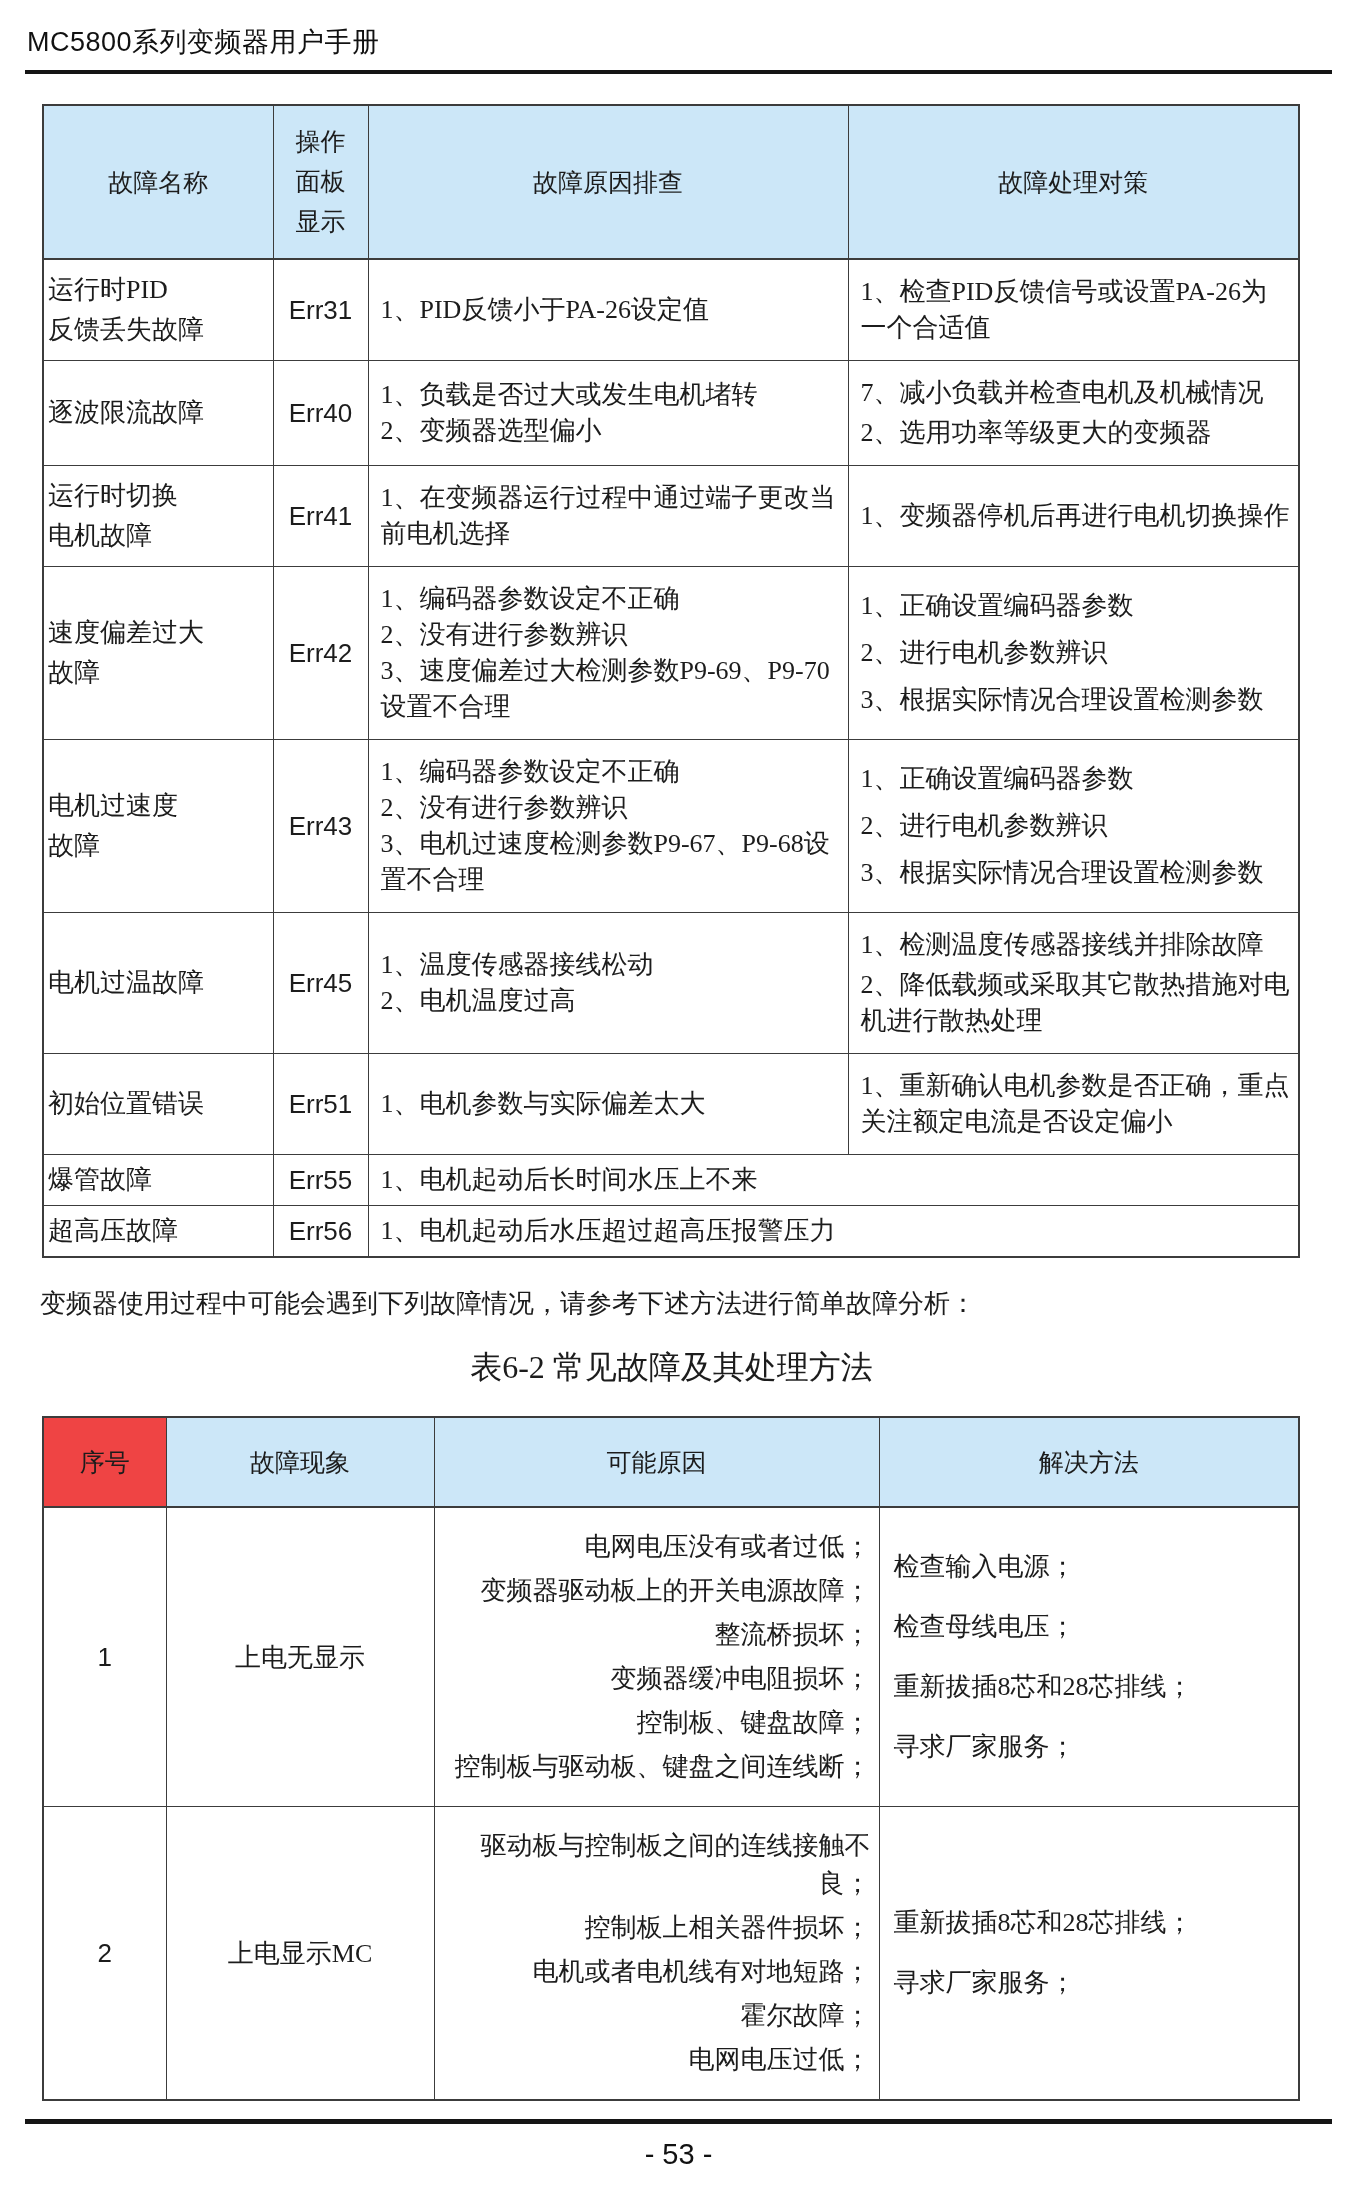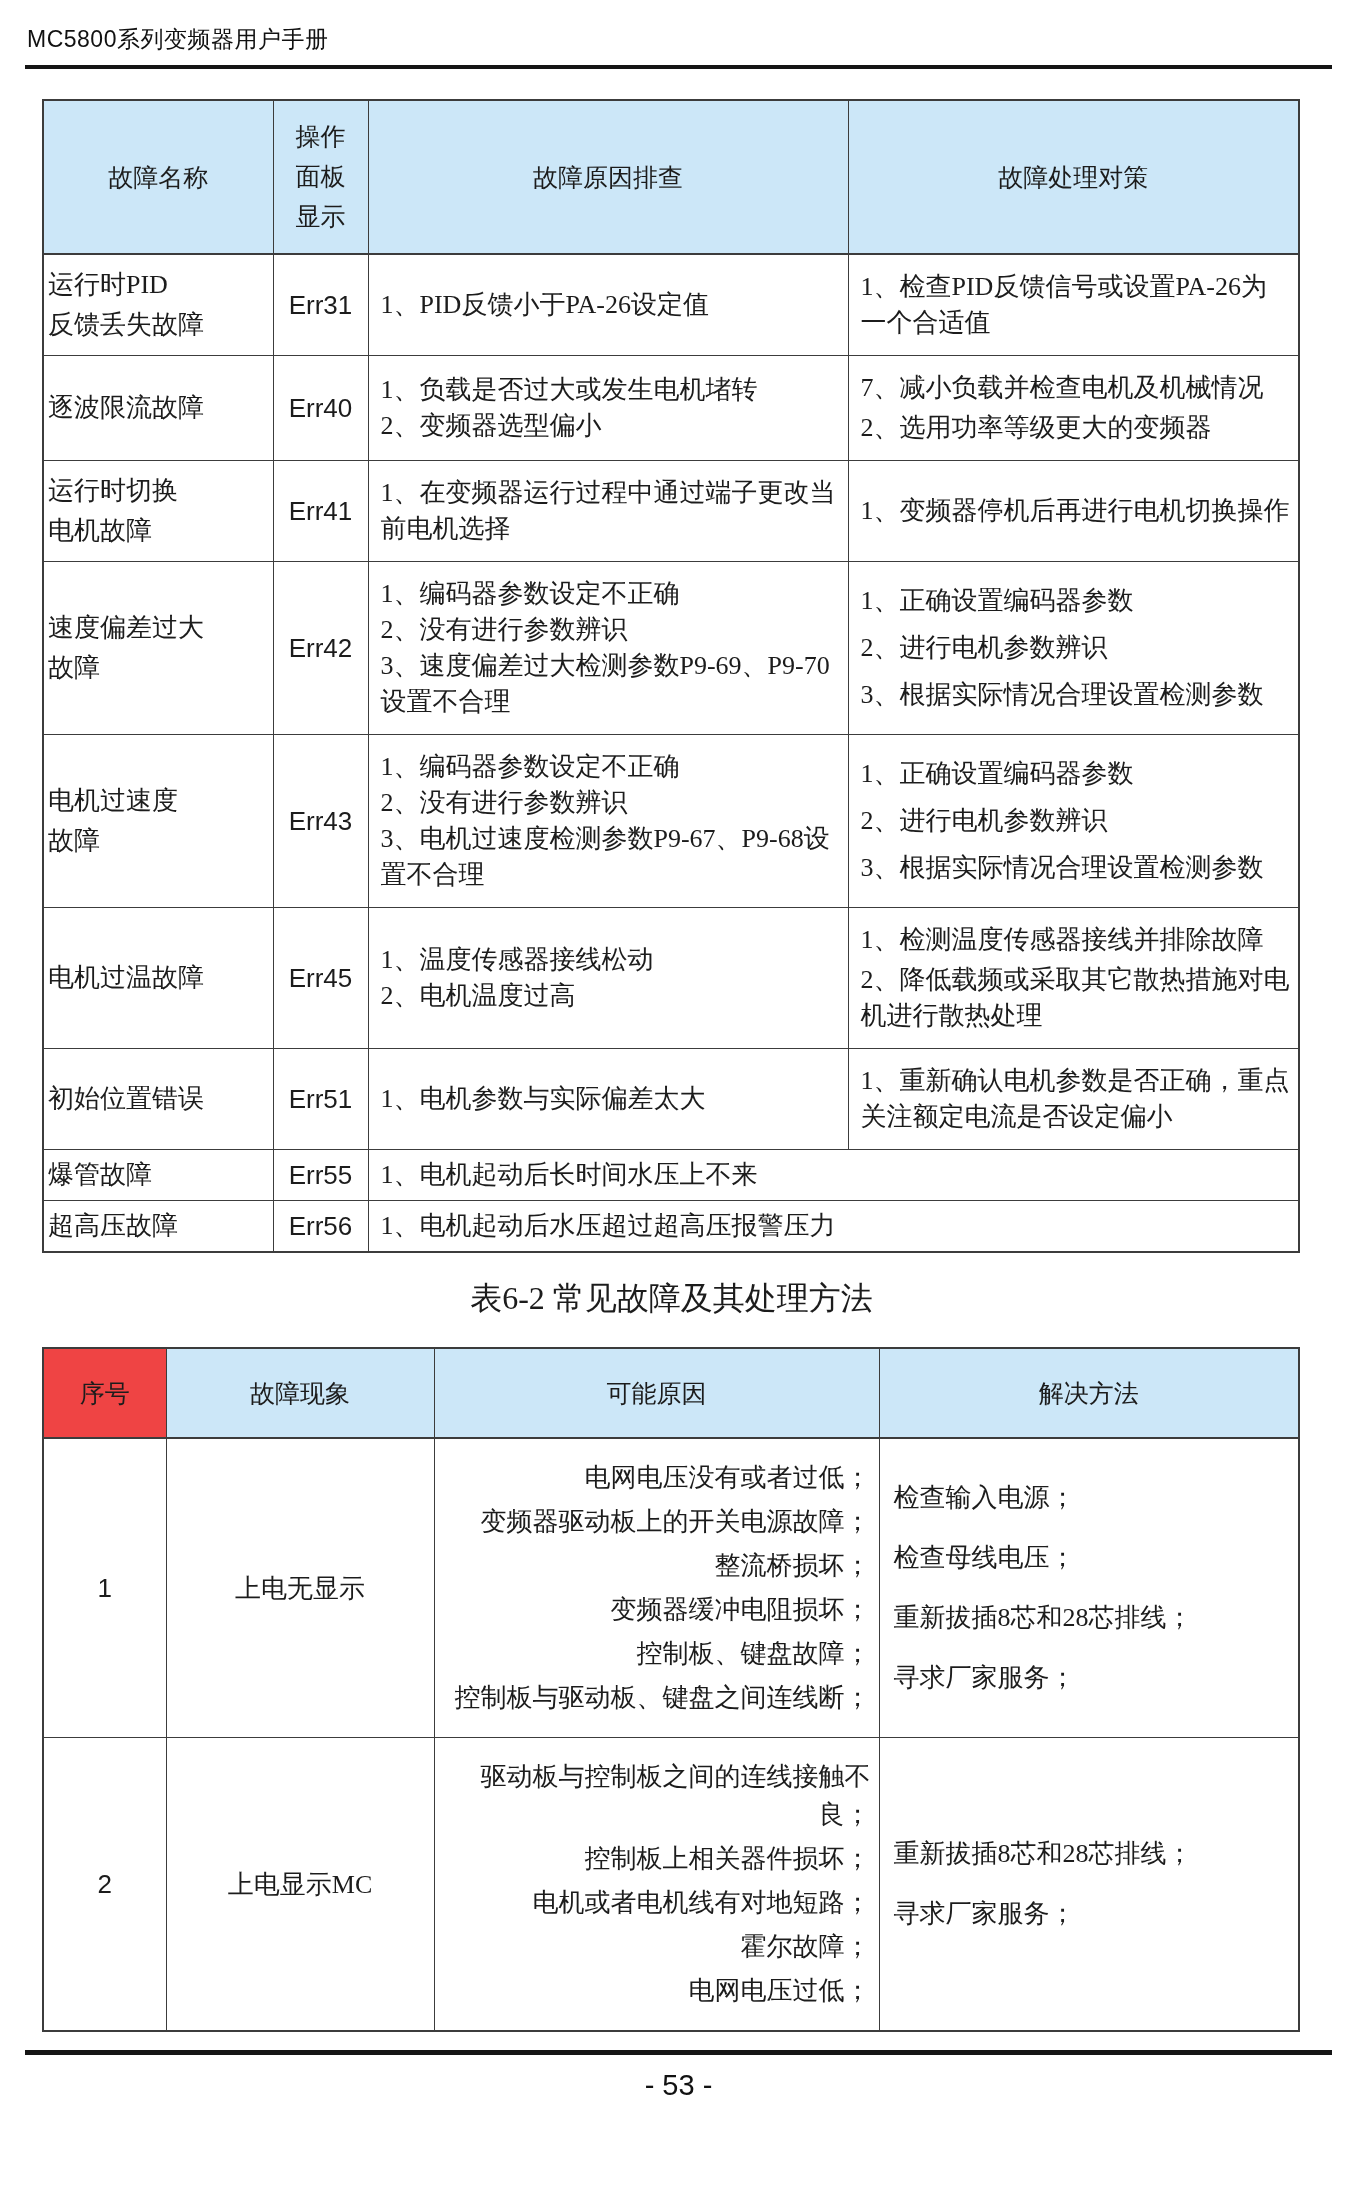--- a/index.html
+++ b/index.html
@@ -3,21 +3,21 @@
 <meta charset="utf-8">
 <style>
   html,body { margin:0; padding:0; background:#ffffff; }
   .page {
     position:relative; width:1357px; height:2185px; background:#ffffff;
     font-family:"Liberation Serif","DejaVu Serif",serif; color:#1c1c1c;
     overflow:hidden;
   }
   .doc-title {
     font-family:"Liberation Sans","DejaVu Sans",sans-serif;
-    font-size:23px; color:#111; padding:24px 0 0 27px; letter-spacing:0.5px;
+    font-size:27px; color:#111; padding:24px 0 0 27px; letter-spacing:0.5px;
   }
   .header-rule { height:4px; background:#151515; margin:10px 25px 0 25px; }
 
   table.data-table {
     border-collapse:collapse; table-layout:fixed;
     margin-left:42px; width:1256px;
     border:2px solid #3c3c3c;
   }
   .data-table th, .data-table td { border:1px solid #3c3c3c; }
   .data-table thead th { border-bottom:2px solid #3c3c3c; }
@@ -199,20 +199,21 @@
     <td class="code-cell">Err56</td>
     <td class="cause-cell" colspan="2">
             <div class="cell-line">1、电机起动后水压超过超高压报警压力</div>
           </td>
 
   </tr>
 </tbody>
   </table>
 
 
+  <div class="intro">变频器使用过程中可能会遇到下列故障情况，请参考下述方法进行简单故障分析：</div>
 
   <div class="table-caption">表6-2 常见故障及其处理方法</div>
 
   <table class="data-table common-table" id="common-table">
     <colgroup>
       <col style="width:123px">
         <col style="width:268px">
         <col style="width:445px">
         <col style="width:420px">
     </colgroup>

